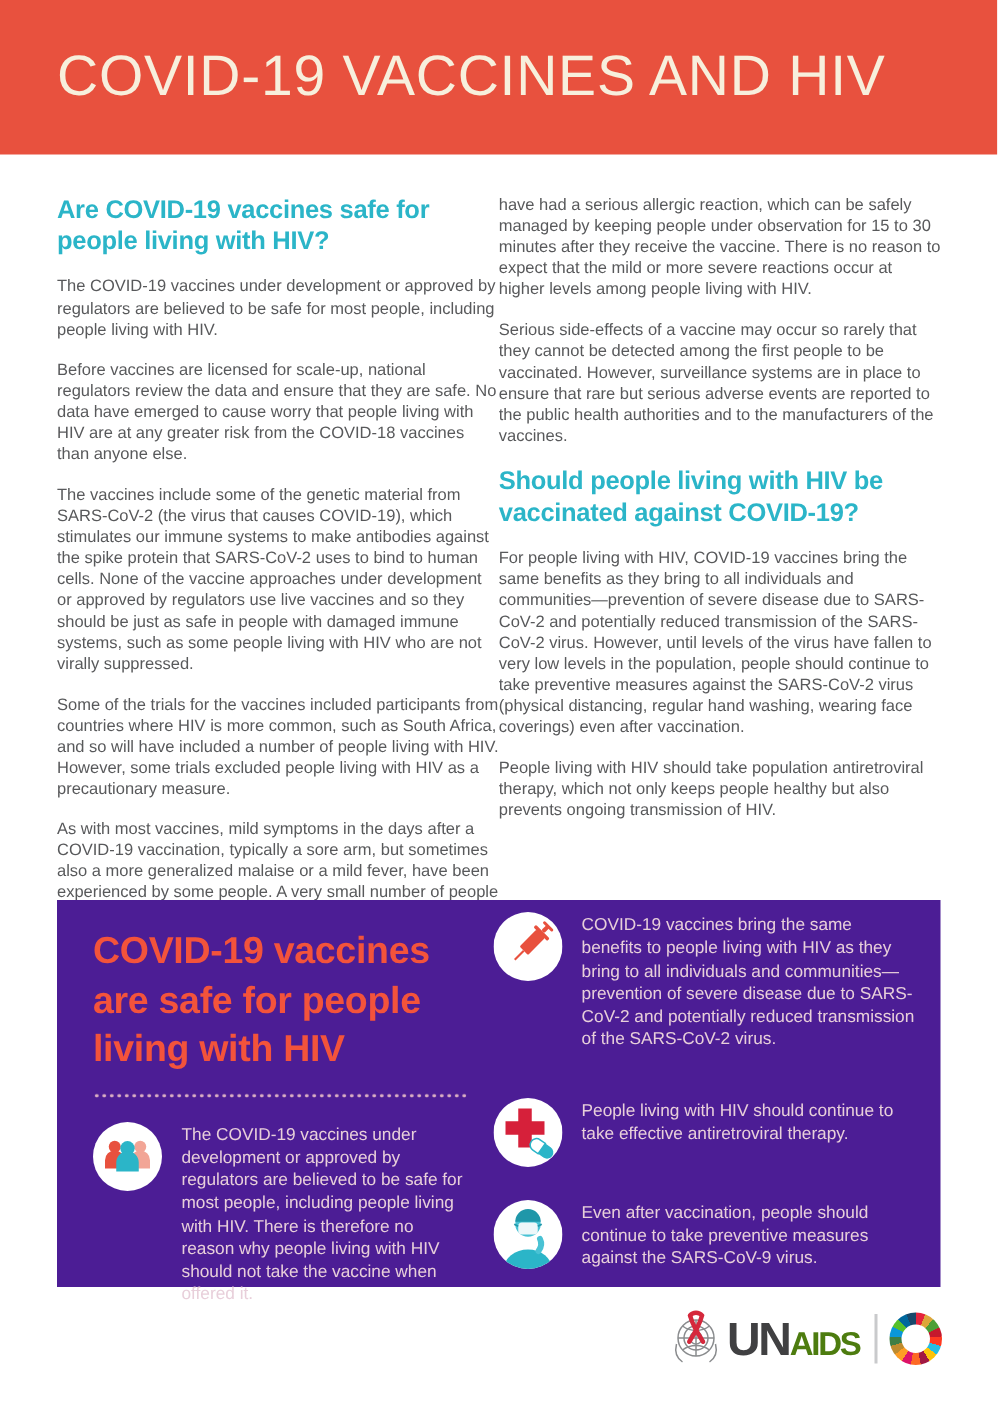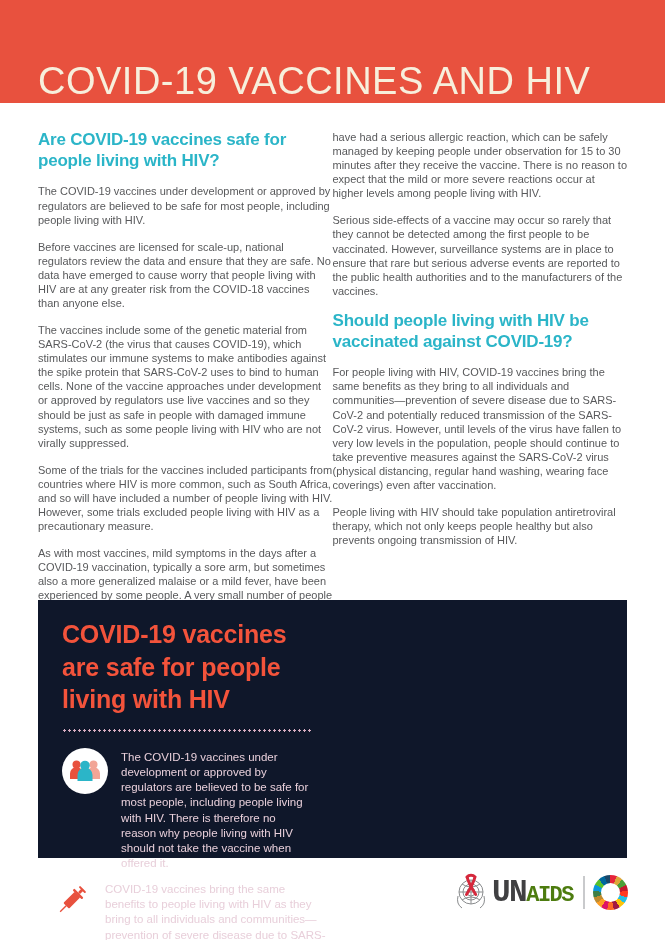--- a/index.html
+++ b/index.html
@@ -4,21 +4,21 @@
 <style>
   html,body { margin:0; padding:0; background:#ffffff; }
   .page {
     width:665px; height:940px; overflow:hidden; position:relative;
     background:#ffffff; font-family:"Liberation Sans", sans-serif;
     -webkit-font-smoothing:antialiased;
   }
 
   
   .banner {
-    height:103px; background:#E8513E; display:flex; align-items:flex-end;
+    height:103px; background:#E8513E; display:flex; align-items:center;
     padding:0 38px; box-sizing:border-box;
   }
   .banner h1 {
     margin:0; font-size:38px; font-weight:400; color:#F7EFDC;
     letter-spacing:0.5px; white-space:nowrap;
   }
 
   
   .columns {
     display:flex; padding:27px 38px 0; box-sizing:border-box;
@@ -29,23 +29,22 @@
     color:#2BB5C8; font-size:17px; line-height:1.22; letter-spacing:-0.2px;
     margin:0 0 13px; font-weight:700; max-width:272px;
   }
   h2.teal.second { margin-top:5px; }
   .col p {
     margin:0 0 13px; font-size:11px; line-height:1.28; color:#58595B;
   }
 
   
   .summary {
-    margin:0 38px; height:258px; background:#0f172a; display:flex;
+    margin:0 38px; height:258px; background:#4c1d95; display:flex;
     box-sizing:border-box;
-    flex-direction:column;
   }
   .summary-left { width:48%; padding:18px 8px 0 24px; box-sizing:border-box; }
   .summary-right { width:52%; padding:8px 16px 0 8px; box-sizing:border-box; }
   .summary-heading {
     color:#F3533B; font-size:25px; line-height:1.3; font-weight:700;
     margin:0 0 13px; max-width:252px; letter-spacing:-0.2px;
   }
   .dotted-divider {
     height:3px; margin:0 2px 16px 0;
     background-image:radial-gradient(circle, #D9AEC2 1px, rgba(0,0,0,0) 1.3px);
@@ -54,21 +53,21 @@
   .fact { display:flex; gap:13px; align-items:flex-start; }
   .fact .icon-circle { flex:0 0 46px; width:46px; height:46px; }
   .fact p {
     margin:0; font-size:11.5px; line-height:1.33; color:#E8CFDA; padding-top:2px;
   }
   .summary-right .fact-1 { margin-bottom:30px; }
   .summary-right .fact-2 { margin-bottom:22px; }
 
   
   footer { display:flex; justify-content:flex-end; padding:12px 37px 0 0; }
-  .unaids-logo { display:flex; align-items:center;font-family:Liberation Mono, monospace; }
+  .unaids-logo { display:flex; align-items:center; }
   .logo-text { display:flex; align-items:baseline; margin-left:3px; }
   .logo-text .un  { font-size:31px; font-weight:700; color:#404042; letter-spacing:-1.5px; }
   .logo-text .aids{ font-size:22px; font-weight:700; color:#4d7c0f; letter-spacing:-1.5px; }
   .logo-divider { width:2px; height:33px; background:#C9CACC; margin:0 8px 0 10px; }
   .sdg-wheel {
     width:35px; height:35px; border-radius:50%; position:relative; background:#E5243B;
     background:conic-gradient(from 0deg,
       #E5243B 0deg 21deg, #DDA63A 21deg 42deg, #4C9F38 42deg 64deg,
       #C5192D 64deg 85deg, #FF3A21 85deg 106deg, #26BDE2 106deg 127deg,
       #FCC30B 127deg 148deg, #A21942 148deg 169deg, #FD6925 169deg 191deg,
@@ -149,20 +148,21 @@
         <span class="icon-circle">
           <svg width="46" height="46" viewBox="0 0 46 46">
             <circle cx="23" cy="23" r="23" fill="#ffffff"></circle>
             <path d="M16.5 7 h9 v8.5 h8.5 v9 h-8.5 v8.5 h-9 v-8.5 H8 v-9 h8.5 z" fill="#D6203A"></path>
             <g transform="rotate(35 32 34)">
               <rect x="23.5" y="29.5" width="17" height="8.4" rx="4.2" fill="#2BB5C8"></rect>
               <path d="M23.5 33.7 a4.2 4.2 0 0 1 4.2 -4.2 h4.3 v8.4 h-4.3 a4.2 4.2 0 0 1 -4.2 -4.2 z" fill="#ffffff" stroke="#2BB5C8" stroke-width="1"></path>
             </g>
           </svg>
         </span>
+        <p>People living with HIV should continue to take effective antiretroviral therapy.</p>
       </div>
 
       <div class="fact fact-3">
         <span class="icon-circle">
           <svg width="46" height="46" viewBox="0 0 46 46">
             <defs>
                 <clipPath id="pcircle">
                   <circle cx="23" cy="23" r="23"></circle>
                 </clipPath>
               </defs>

